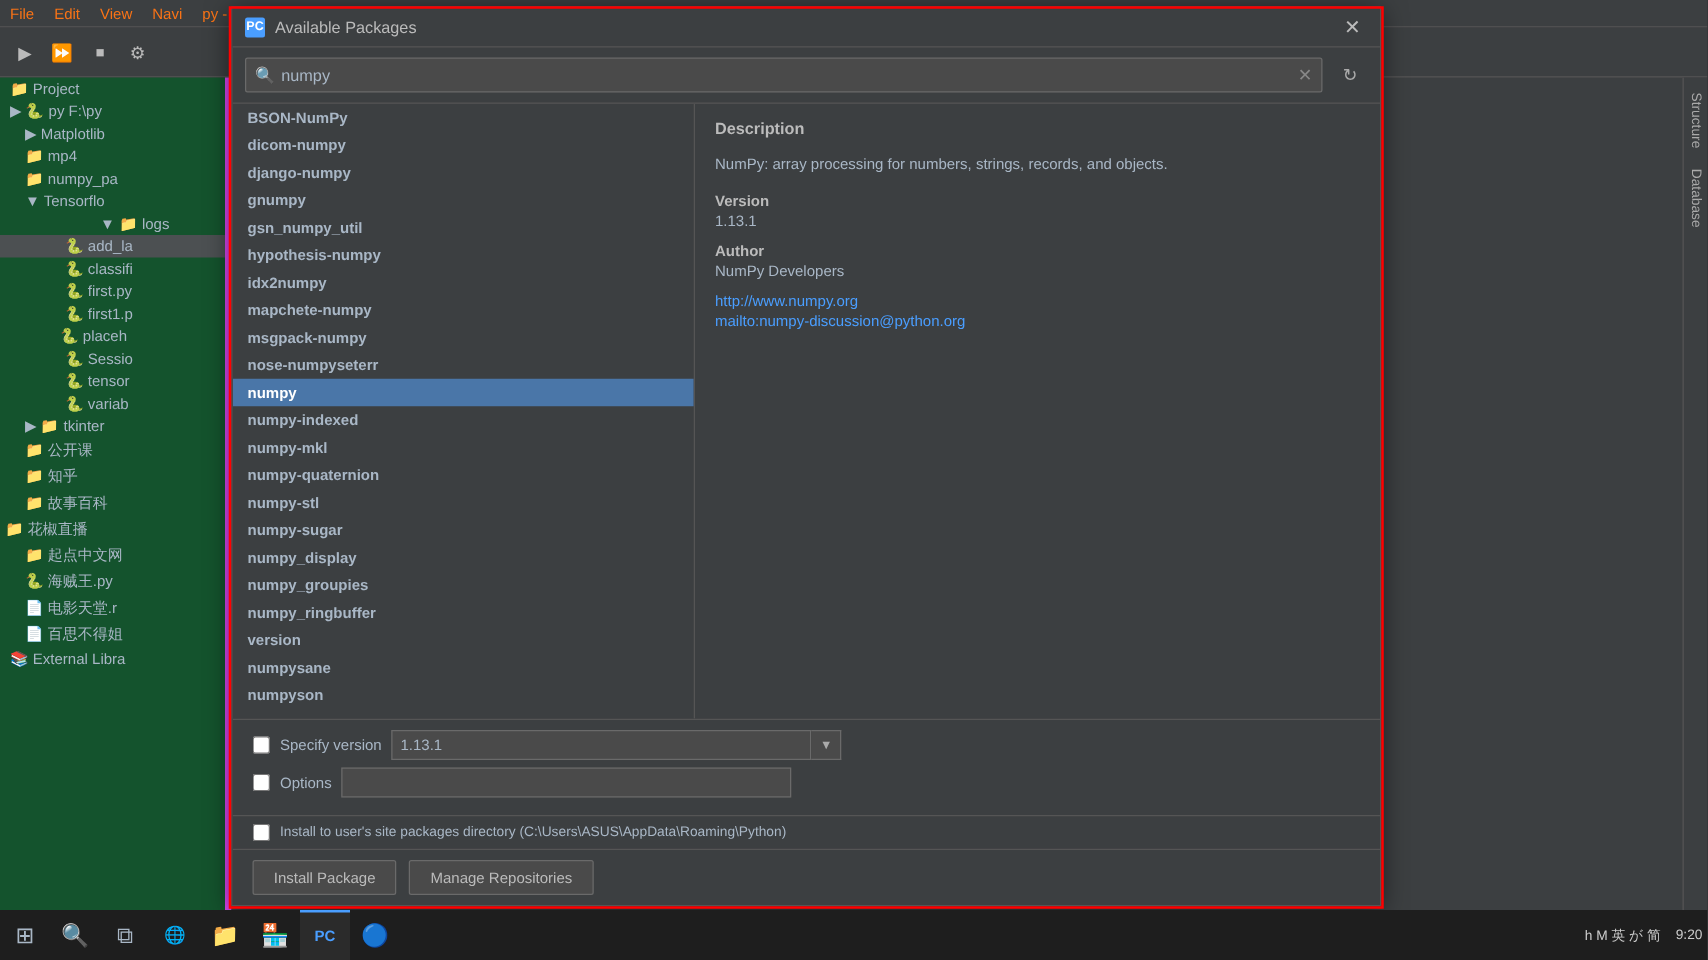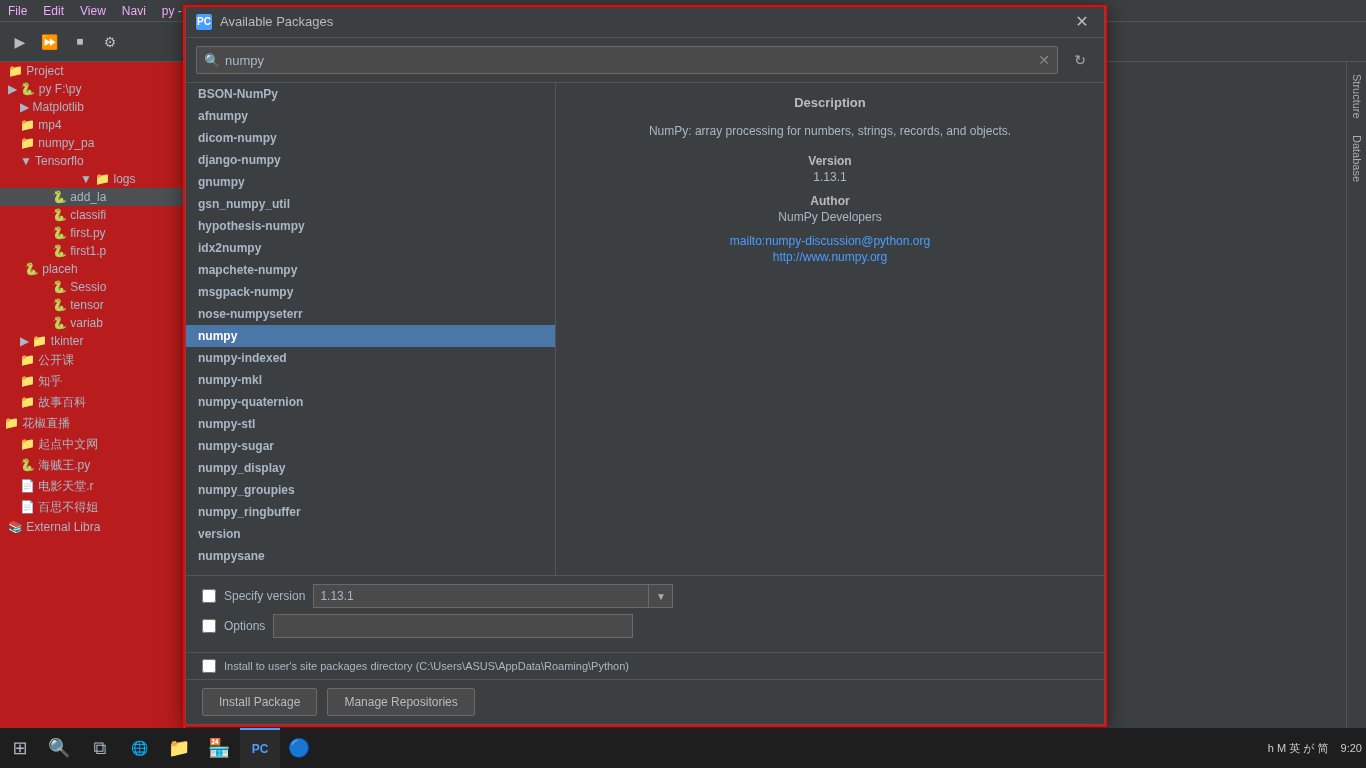--- a/index.html
+++ b/index.html
@@ -29,21 +29,21 @@
       background: #3c3f41;
       display: flex;
       align-items: center;
       padding: 0 8px;
       gap: 16px;
       border-bottom: 1px solid #555;
       z-index: 1;
     }
     .ide-menubar span {
       font-size: 12px;
-      color: #f0abfc;
+      color: #f97316;
       cursor: pointer;
     }
     .ide-title {
       font-size: 12px;
       color: #bbb;
       margin-right: auto;
     }
 
     
     .ide-toolbar {
@@ -67,22 +67,22 @@
       display: flex; align-items: center; justify-content: center;
       font-size: 14px;
     }
 
     
     .ide-sidebar {
       position: absolute;
       top: 62px; left: 0;
       width: 185px;
       bottom: 30px;
-      background: #b91c1c;
-      border-right: 1px solid #d946ef;
+      background: #14532d;
+      border-right: 5px solid #d946ef;
       z-index: 1;
       overflow: hidden;
     }
 
     
     .tree-item {
       padding: 2px 8px;
       font-size: 12px;
       color: #a9b7c6;
       cursor: pointer;
@@ -254,21 +254,20 @@
     }
 
     
     .description-panel {
       flex: 1;
       padding: 12px 16px;
       overflow-y: auto;
       display: flex;
       flex-direction: column;
       gap: 0;
-      text-align: center;
     }
     .desc-title {
       font-size: 13px;
       color: #bbb;
       font-weight: bold;
       margin-bottom: 12px;
     }
     .desc-text {
       font-size: 12px;
       color: #a9b7c6;
@@ -479,21 +478,21 @@
   <div class="tree-item">▶ 🐍 <span>py F:\py</span></div>
   <div class="tree-item" style="padding-left:20px;">▶ <span>Matplotlib</span></div>
   <div class="tree-item" style="padding-left:20px;">📁 <span>mp4</span></div>
   <div class="tree-item" style="padding-left:20px;">📁 <span>numpy_pa</span></div>
   <div class="tree-item" style="padding-left:20px;">▼ <span>Tensorflo</span></div>
   <div class="tree-item" style="padding-left:36px;margin-left:44px;">▼ 📁 <span>logs</span></div>
   <div class="tree-item selected" style="padding-left:52px;">🐍 <span>add_la</span></div>
   <div class="tree-item" style="padding-left:52px;">🐍 <span>classifi</span></div>
   <div class="tree-item" style="padding-left:52px;">🐍 <span>first.py</span></div>
   <div class="tree-item" style="padding-left:52px;">🐍 <span>first1.p</span></div>
-  <div class="tree-item" style="padding-left:24px;">🐍 <span>placeh</span></div>
+  <div class="tree-item" style="padding-left:48px;">🐍 <span>placeh</span></div>
   <div class="tree-item" style="padding-left:52px;">🐍 <span>Sessio</span></div>
   <div class="tree-item" style="padding-left:52px;">🐍 <span>tensor</span></div>
   <div class="tree-item" style="padding-left:52px;">🐍 <span>variab</span></div>
   <div class="tree-item" style="padding-left:20px;">▶ 📁 <span>tkinter</span></div>
   <div class="tree-item" style="padding-left:20px;">📁 <span>公开课</span></div>
   <div class="tree-item" style="padding-left:20px;">📁 <span>知乎</span></div>
   <div class="tree-item" style="padding-left:20px;">📁 <span>故事百科</span></div>
   <div class="tree-item" style="padding-left:4px;">📁 <span>花椒直播</span></div>
   <div class="tree-item" style="padding-left:20px;">📁 <span>起点中文网</span></div>
   <div class="tree-item" style="padding-left:20px;">🐍 <span>海贼王.py</span></div>
@@ -535,21 +534,20 @@
         <span class="search-clear">✕</span>
       </div>
       <button class="refresh-btn">↻</button>
     </div>
 
     <div class="dialog-content">
 
       <div class="package-list-container">
         <div class="package-list">
           <div class="package-item">BSON-NumPy</div>
-          <div class="package-item">afnumpy</div>
           <div class="package-item">dicom-numpy</div>
           <div class="package-item">django-numpy</div>
           <div class="package-item">gnumpy</div>
           <div class="package-item">gsn_numpy_util</div>
           <div class="package-item">hypothesis-numpy</div>
           <div class="package-item">idx2numpy</div>
           <div class="package-item">mapchete-numpy</div>
           <div class="package-item">msgpack-numpy</div>
           <div class="package-item">nose-numpyseterr</div>
           <div class="package-item selected">numpy</div>
@@ -568,22 +566,22 @@
         </div>
       </div>
 
       <div class="description-panel">
         <div class="desc-title">Description</div>
         <div class="desc-text">NumPy: array processing for numbers, strings, records, and objects.</div>
         <div class="desc-field-label">Version</div>
         <div class="desc-field-value">1.13.1</div>
         <div class="desc-field-label">Author</div>
         <div class="desc-field-value">NumPy Developers</div>
+        <a class="desc-link" href="#">http://www.numpy.org</a>
         <a class="desc-link" href="#">mailto:numpy-discussion@python.org</a>
-        <a class="desc-link" href="#">http://www.numpy.org</a>
       </div>
     </div>
 
     <div class="dialog-options">
 
       <div class="options-row">
         <input type="checkbox" class="options-checkbox" style="">
         <label class="options-label">Specify version</label>
         <div class="version-area">
           <input class="version-input" type="text" value="1.13.1" style="">

